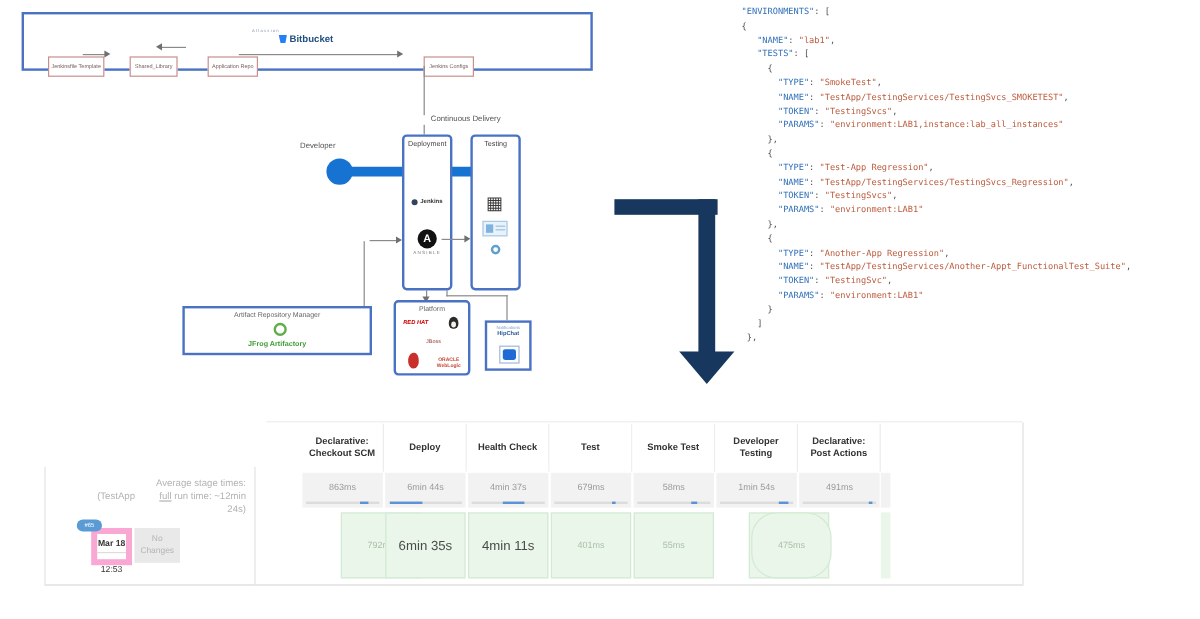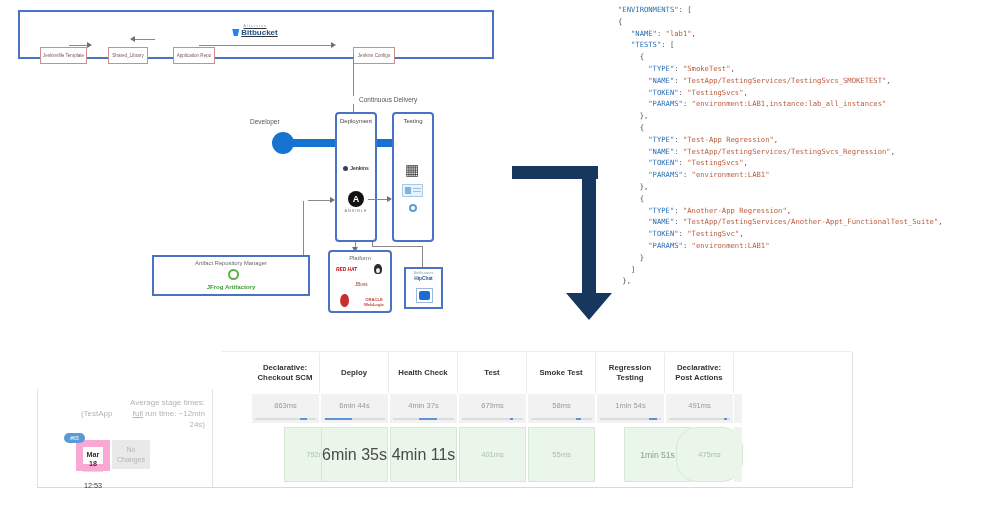--- a/index.html
+++ b/index.html
@@ -3,21 +3,21 @@
 <meta charset="utf-8">
 <style>
   html,body{margin:0;padding:0;background:#fff;}
   #canvas{position:relative;width:1000px;height:516px;background:#fff;overflow:hidden;
           font-family:"Liberation Sans",sans-serif;color:#333;}
   .ln{position:absolute;background:#8a8a8a;}
   .tri{position:absolute;width:0;height:0;}
 
   
   .bb-box{position:absolute;left:18px;top:10px;width:472px;height:45px;border:2px solid #4a72c4;background:#fff;}
-  .bb-logo{position:absolute;left:190px;top:12px;width:90px;text-align:center;text-decoration:underline;}
+  .bb-logo{position:absolute;left:190px;top:12px;width:90px;text-align:left;}
   .bb-atl{font-size:3.5px;color:#8a97b5;letter-spacing:1px;}
   .bb-name{font-size:8px;font-weight:bold;color:#205081;display:flex;align-items:center;justify-content:center;gap:2px;}
   .bb-mark{display:inline-block;width:7px;height:7px;background:#2580f5;clip-path:polygon(0 0,100% 0,78% 100%,22% 100%);}
   .repo-box{position:absolute;top:35px;height:17px;border:1px solid #c98f8f;background:#fff;
             display:flex;align-items:center;justify-content:center;text-align:center;
             font-size:4.6px;color:#7a6060;line-height:1.1;padding:1px;box-sizing:border-box;}
   .r1{left:20px;width:47px;}
   .r2{left:88px;width:40px;}
   .r3{left:153px;width:42px;}
   .r4{left:333px;width:42px;}
@@ -96,31 +96,31 @@
            display:flex;align-items:center;justify-content:center;text-align:center;
            font-size:7.8px;font-weight:bold;color:#333;line-height:1.3;padding:0 3px;box-sizing:border-box;}
   .sv-avg{position:absolute;top:394px;width:67px;height:29px;background:#f2f2f2;}
   .sv-avg-t{text-align:center;font-size:7.5px;color:#9a9a9a;padding-top:7px;}
   .sv-bar{position:absolute;left:3px;right:3px;bottom:3px;height:2px;background:#dcdcdc;}
   .sv-seg{position:absolute;top:0;height:2px;background:#5b93d6;}
   .sv-run{position:absolute;top:427px;width:67px;height:55px;background:#eaf6ea;border:1px solid #d3e9d3;
           box-sizing:border-box;display:flex;align-items:center;justify-content:center;}
   .sv-run-small{font-size:7.5px;color:#a9bfa9;}
   .sv-run-med{font-size:8.5px;color:#8a9e8a;margin-left:27px;}
-  .sv-run-big{font-size:16px;color:#4a4a4a;}
+  .sv-run-big{font-size:11px;color:#4a4a4a;}
   .sv-sliver-avg{position:absolute;left:734px;top:394px;width:8px;height:29px;background:#f2f2f2;}
   .sv-sliver-run{position:absolute;left:734px;top:427px;width:8px;height:55px;background:#eaf6ea;}
 
   
   .sb-text{position:absolute;left:40px;top:397px;width:165px;text-align:right;
            font-size:8px;color:#b3b3b3;line-height:11px;}
   .sb-underline{text-decoration:underline;padding-left:18px;}
   .sb-pill{position:absolute;left:64px;top:433px;width:21px;height:10px;border-radius:5px;background:#5b9bd5;
            color:#fff;font-size:5px;display:flex;align-items:center;justify-content:center;z-index:3;}
-  .sb-date{position:absolute;left:76px;top:440px;width:34px;height:31px;background:#fff;border:7px solid #f9a8d4;
+  .sb-date{position:absolute;left:76px;top:440px;width:34px;height:31px;background:#fff;border:5px solid #f9a8d4;
            box-sizing:border-box;z-index:2;text-align:center;}
   .sb-date-d{font-size:7.2px;color:#333;font-weight:bold;padding-top:3px;}
   .sb-date-t{font-size:7.2px;color:#333;border-top:1px solid #ddd;margin-top:3px;padding-top:9px;}
   .sb-changes{position:absolute;left:112px;top:440px;width:38px;height:29px;background:#e9e9e9;
               color:#b5b5b5;font-size:7px;line-height:1.3;display:flex;align-items:center;justify-content:center;
               text-align:center;z-index:1;}
 </style>
 </head>
 <body>
 
@@ -276,33 +276,33 @@
       </div>
       <div class="sv-run sv-run-small" style="left: 459px;">401ms</div>
       <div class="sv-head" style="left: 527px;">Smoke Test</div>
       <div class="sv-avg" style="left: 528px;">
         <div class="sv-avg-t">58ms</div>
         <div class="sv-bar">
           <div class="sv-seg" style="left: 74%; width: 8%;"></div>
         </div>
       </div>
       <div class="sv-run sv-run-small" style="left: 528px;">55ms</div>
-      <div class="sv-head" style="left: 596px;">Regression Testing</div>
+      <div class="sv-head" style="left: 596px;">Developer Testing</div>
       <div class="sv-avg" style="left: 597px;">
         <div class="sv-avg-t">1min 54s</div>
         <div class="sv-bar">
           <div class="sv-seg" style="left: 80%; width: 14%;"></div>
         </div>
       </div>
       <div class="sv-run sv-run-med" style="left: 597px;">1min 51s</div>
       <div class="sv-head" style="left: 665px;">Declarative: Post Actions</div>
       <div class="sv-avg" style="left: 666px;">
         <div class="sv-avg-t">491ms</div>
         <div class="sv-bar">
           <div class="sv-seg" style="left: 90%; width: 5%;"></div>
         </div>
       </div>
-      <div class="sv-run sv-run-small" style="left: 676px; border-radius: 21px;">475ms</div>
+      <div class="sv-run sv-run-small" style="left: 626px; border-radius: 21px;">475ms</div>
     </div>
   <div class="sv-sliver-avg"></div>
   <div class="sv-sliver-run"></div>
 
 </div>
 
 </body></html>

